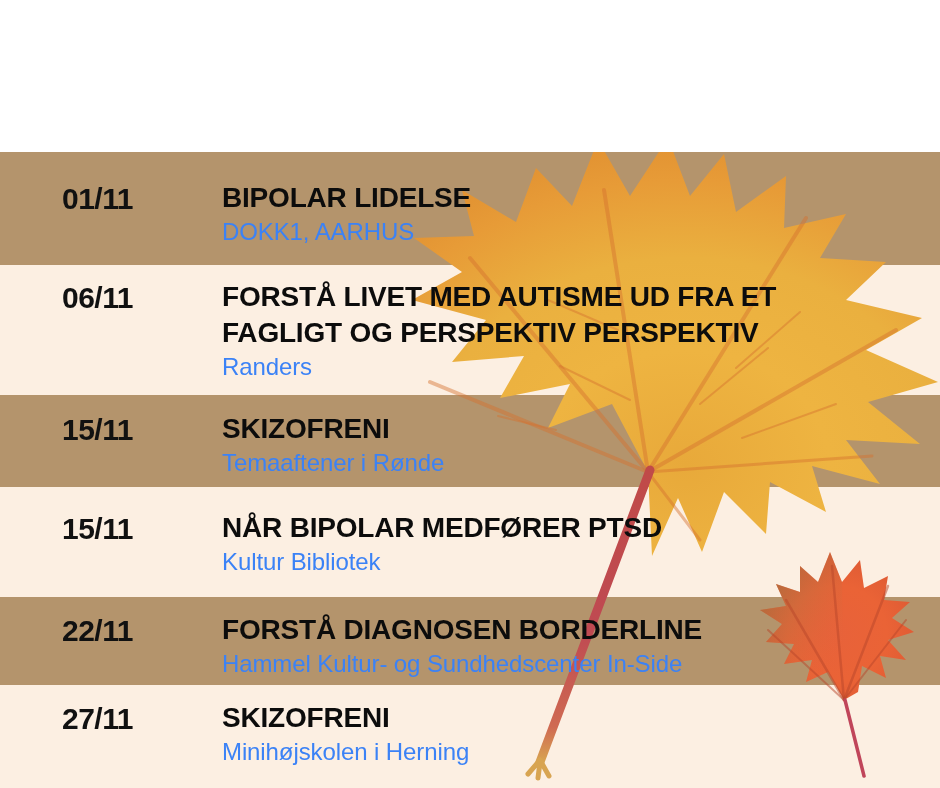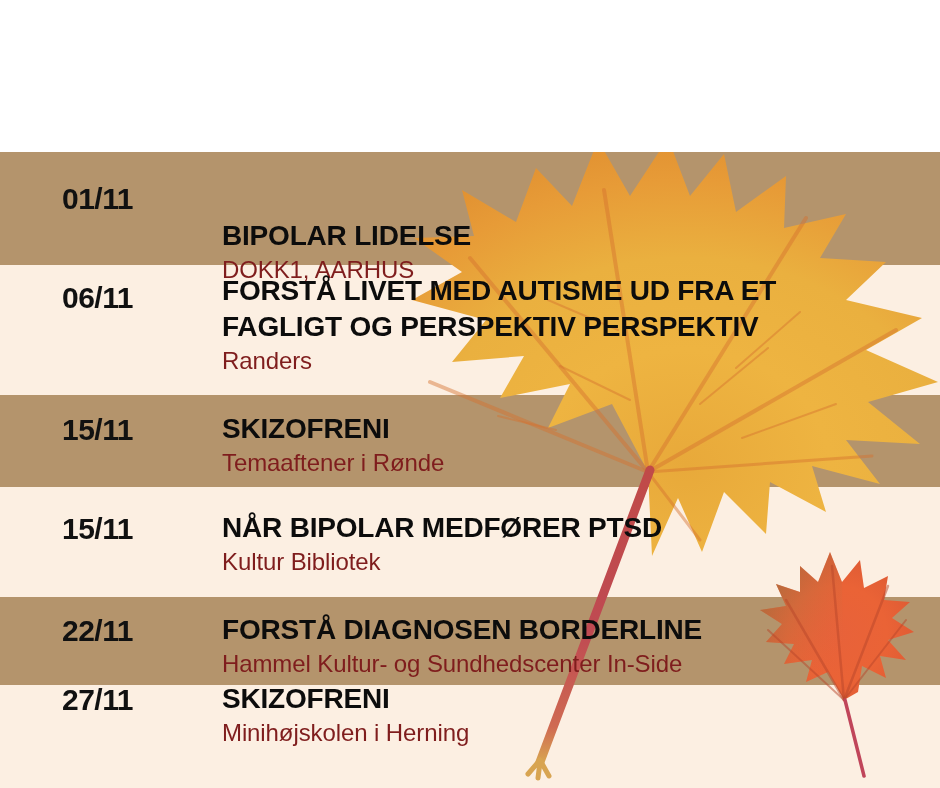--- a/index.html
+++ b/index.html
@@ -98,21 +98,21 @@
     color: #0c0c0c;
     font-family: "Liberation Sans", sans-serif;
     font-weight: 700;
     font-size: 28px;
     line-height: 36px;
     letter-spacing: -0.2px;
   }
   .row .title .l2 { display: block; }
   .row .venue {
     margin-top: 1px;
-    color: #7f1d1d;
+    color: #3b82f6;
     font-family: "Liberation Sans", sans-serif;
     font-weight: 400;
     font-size: 24px;
     line-height: 30px;
     letter-spacing: -0.1px;
   }
 </style>
 </head>
 <body>
 
@@ -214,31 +214,31 @@
     </svg>
   </div>
 
   <div class="header-band"></div>
   <div class="poster-title">Temaaftener i november</div>
 
   <div class="rows">
 
     <div class="row" style="top:152px;height:113px;">
       <div class="date" style="top:30px;">01/11</div>
-      <div class="body" style="top:28px;margin-top:38px;">
+      <div class="body" style="top:28px;">
         <div class="title">
           <span>BIPOLAR LIDELSE</span>
         </div>
         <div class="venue">DOKK1, AARHUS</div>
       </div>
     </div>
 
     <div class="row" style="top:265px;height:130px;">
       <div class="date" style="top:16px;">06/11</div>
-      <div class="body" style="top:8px;">
+      <div class="body" style="top:14px;">
         <div class="title">
           <span>FORSTÅ LIVET MED AUTISME UD FRA ET</span>
           <span class="l2">FAGLIGT OG PERSPEKTIV PERSPEKTIV</span>
         </div>
         <div class="venue">Randers</div>
       </div>
     </div>
 
     <div class="row" style="top:395px;height:92px;">
       <div class="date" style="top:18px;">15/11</div>
@@ -263,21 +263,21 @@
     <div class="row" style="top:597px;height:76px;">
       <div class="date" style="top:17px;">22/11</div>
       <div class="body" style="top:15px;">
         <div class="title">
           <span>FORSTÅ DIAGNOSEN BORDERLINE</span>
         </div>
         <div class="venue">Hammel Kultur- og Sundhedscenter In-Side</div>
       </div>
     </div>
 
-    <div class="row" style="top:666px;height:100px;">
+    <div class="row" style="top:685px;height:100px;">
       <div class="date" style="top:17px;">27/11</div>
       <div class="body" style="top:15px;">
         <div class="title">
           <span>SKIZOFRENI</span>
         </div>
         <div class="venue">Minihøjskolen i Herning</div>
       </div>
     </div>
 
   </div>

